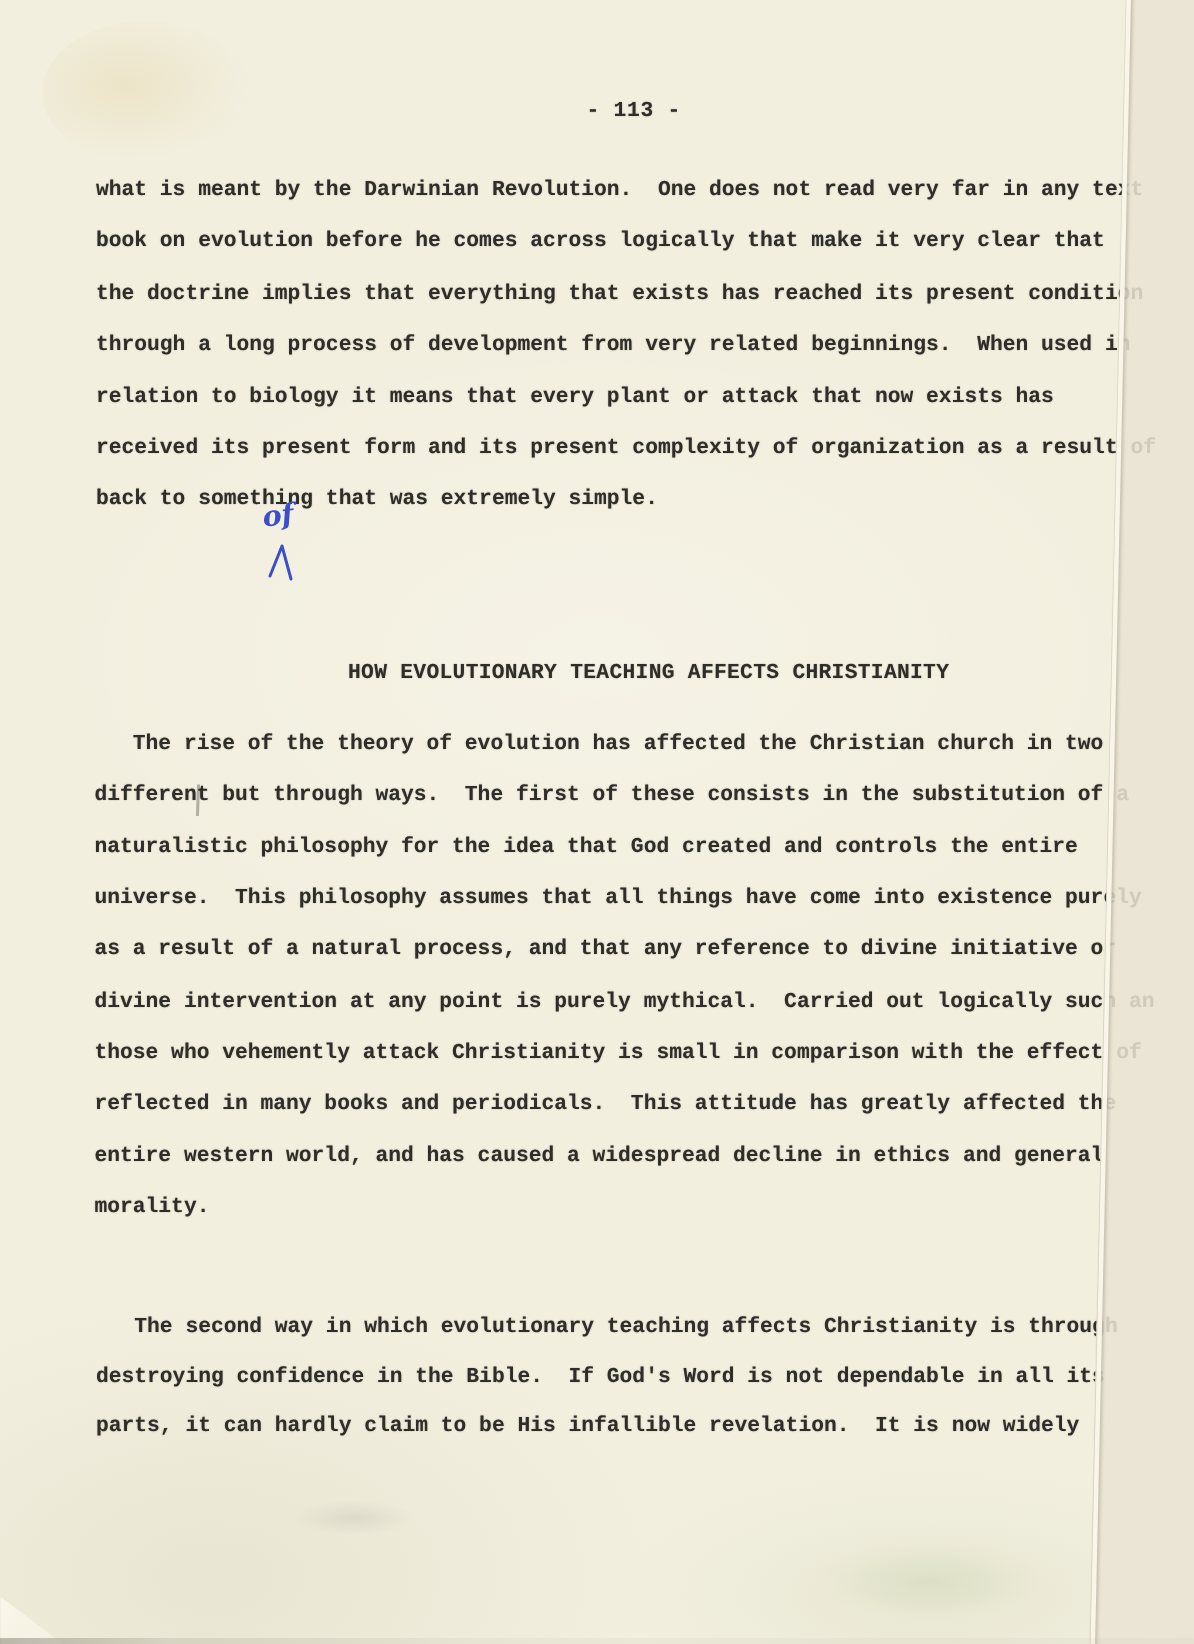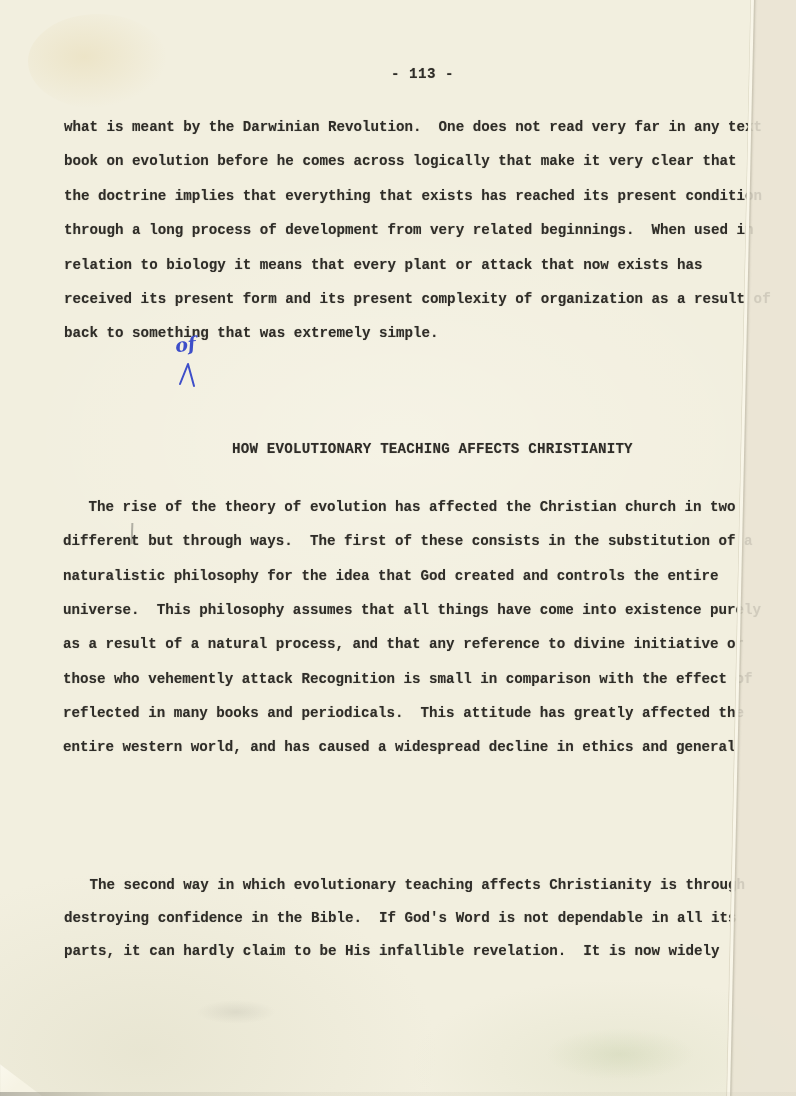--- a/index.html
+++ b/index.html
@@ -26,21 +26,21 @@
   }
   .txt{
     position:absolute;
     color:var(--ink);
     font-weight:700;
     font-size:14.2px;
     text-shadow:0 0 1px rgba(47,45,40,0.38);
   }
   .line{white-space:pre;}
   .para1{left:64px;top:110px;line-height:34.4px;}
-  .para2{left:63px;top:490px;line-height:34.35px;}
+  .para2{left:63px;top:479px;line-height:34.35px;}
   .para3{left:64px;top:869px;line-height:33.2px;}
   .pageno{left:391px;top:66px;letter-spacing:0.5px;}
   .heading{left:232px;top:441px;letter-spacing:0.2px;}
   
   .ins-word{
     position:absolute;left:175px;top:333px;
     font-family:"DejaVu Serif", serif;
     font-style:italic;font-weight:600;
     font-size:19px;color:var(--blue);
     transform:rotate(-7deg);
@@ -105,23 +105,25 @@
     </div>
 
   <div class="txt heading">HOW EVOLUTIONARY TEACHING AFFECTS CHRISTIANITY</div>
 
   <div class="txt para2">
       <div class="line">   The rise of the theory of evolution has affected the Christian church in two</div>
       <div class="line">different but through ways.  The first of these consists in the substitution of a</div>
       <div class="line">naturalistic philosophy for the idea that God created and controls the entire</div>
       <div class="line">universe.  This philosophy assumes that all things have come into existence purely</div>
       <div class="line">as a result of a natural process, and that any reference to divine initiative or</div>
-      <div class="line">those who vehemently attack Recognition is small in comparison with the effect of</div>
+      <div class="line">divine intervention at any point is purely mythical.  Carried out logically such an</div>
+      <div class="line">those who vehemently attack Christianity is small in comparison with the effect of</div>
       <div class="line">reflected in many books and periodicals.  This attitude has greatly affected the</div>
       <div class="line">entire western world, and has caused a widespread decline in ethics and general</div>
+      <div class="line">morality.</div>
     </div>
 
   <div class="txt para3">
       <div class="line">   The second way in which evolutionary teaching affects Christianity is through</div>
       <div class="line">destroying confidence in the Bible.  If God's Word is not dependable in all its</div>
       <div class="line">parts, it can hardly claim to be His infallible revelation.  It is now widely</div>
     </div>
 
   <div class="ins-word">of</div>
   <svg class="caret" width="22" height="28" viewBox="0 0 22 28">

